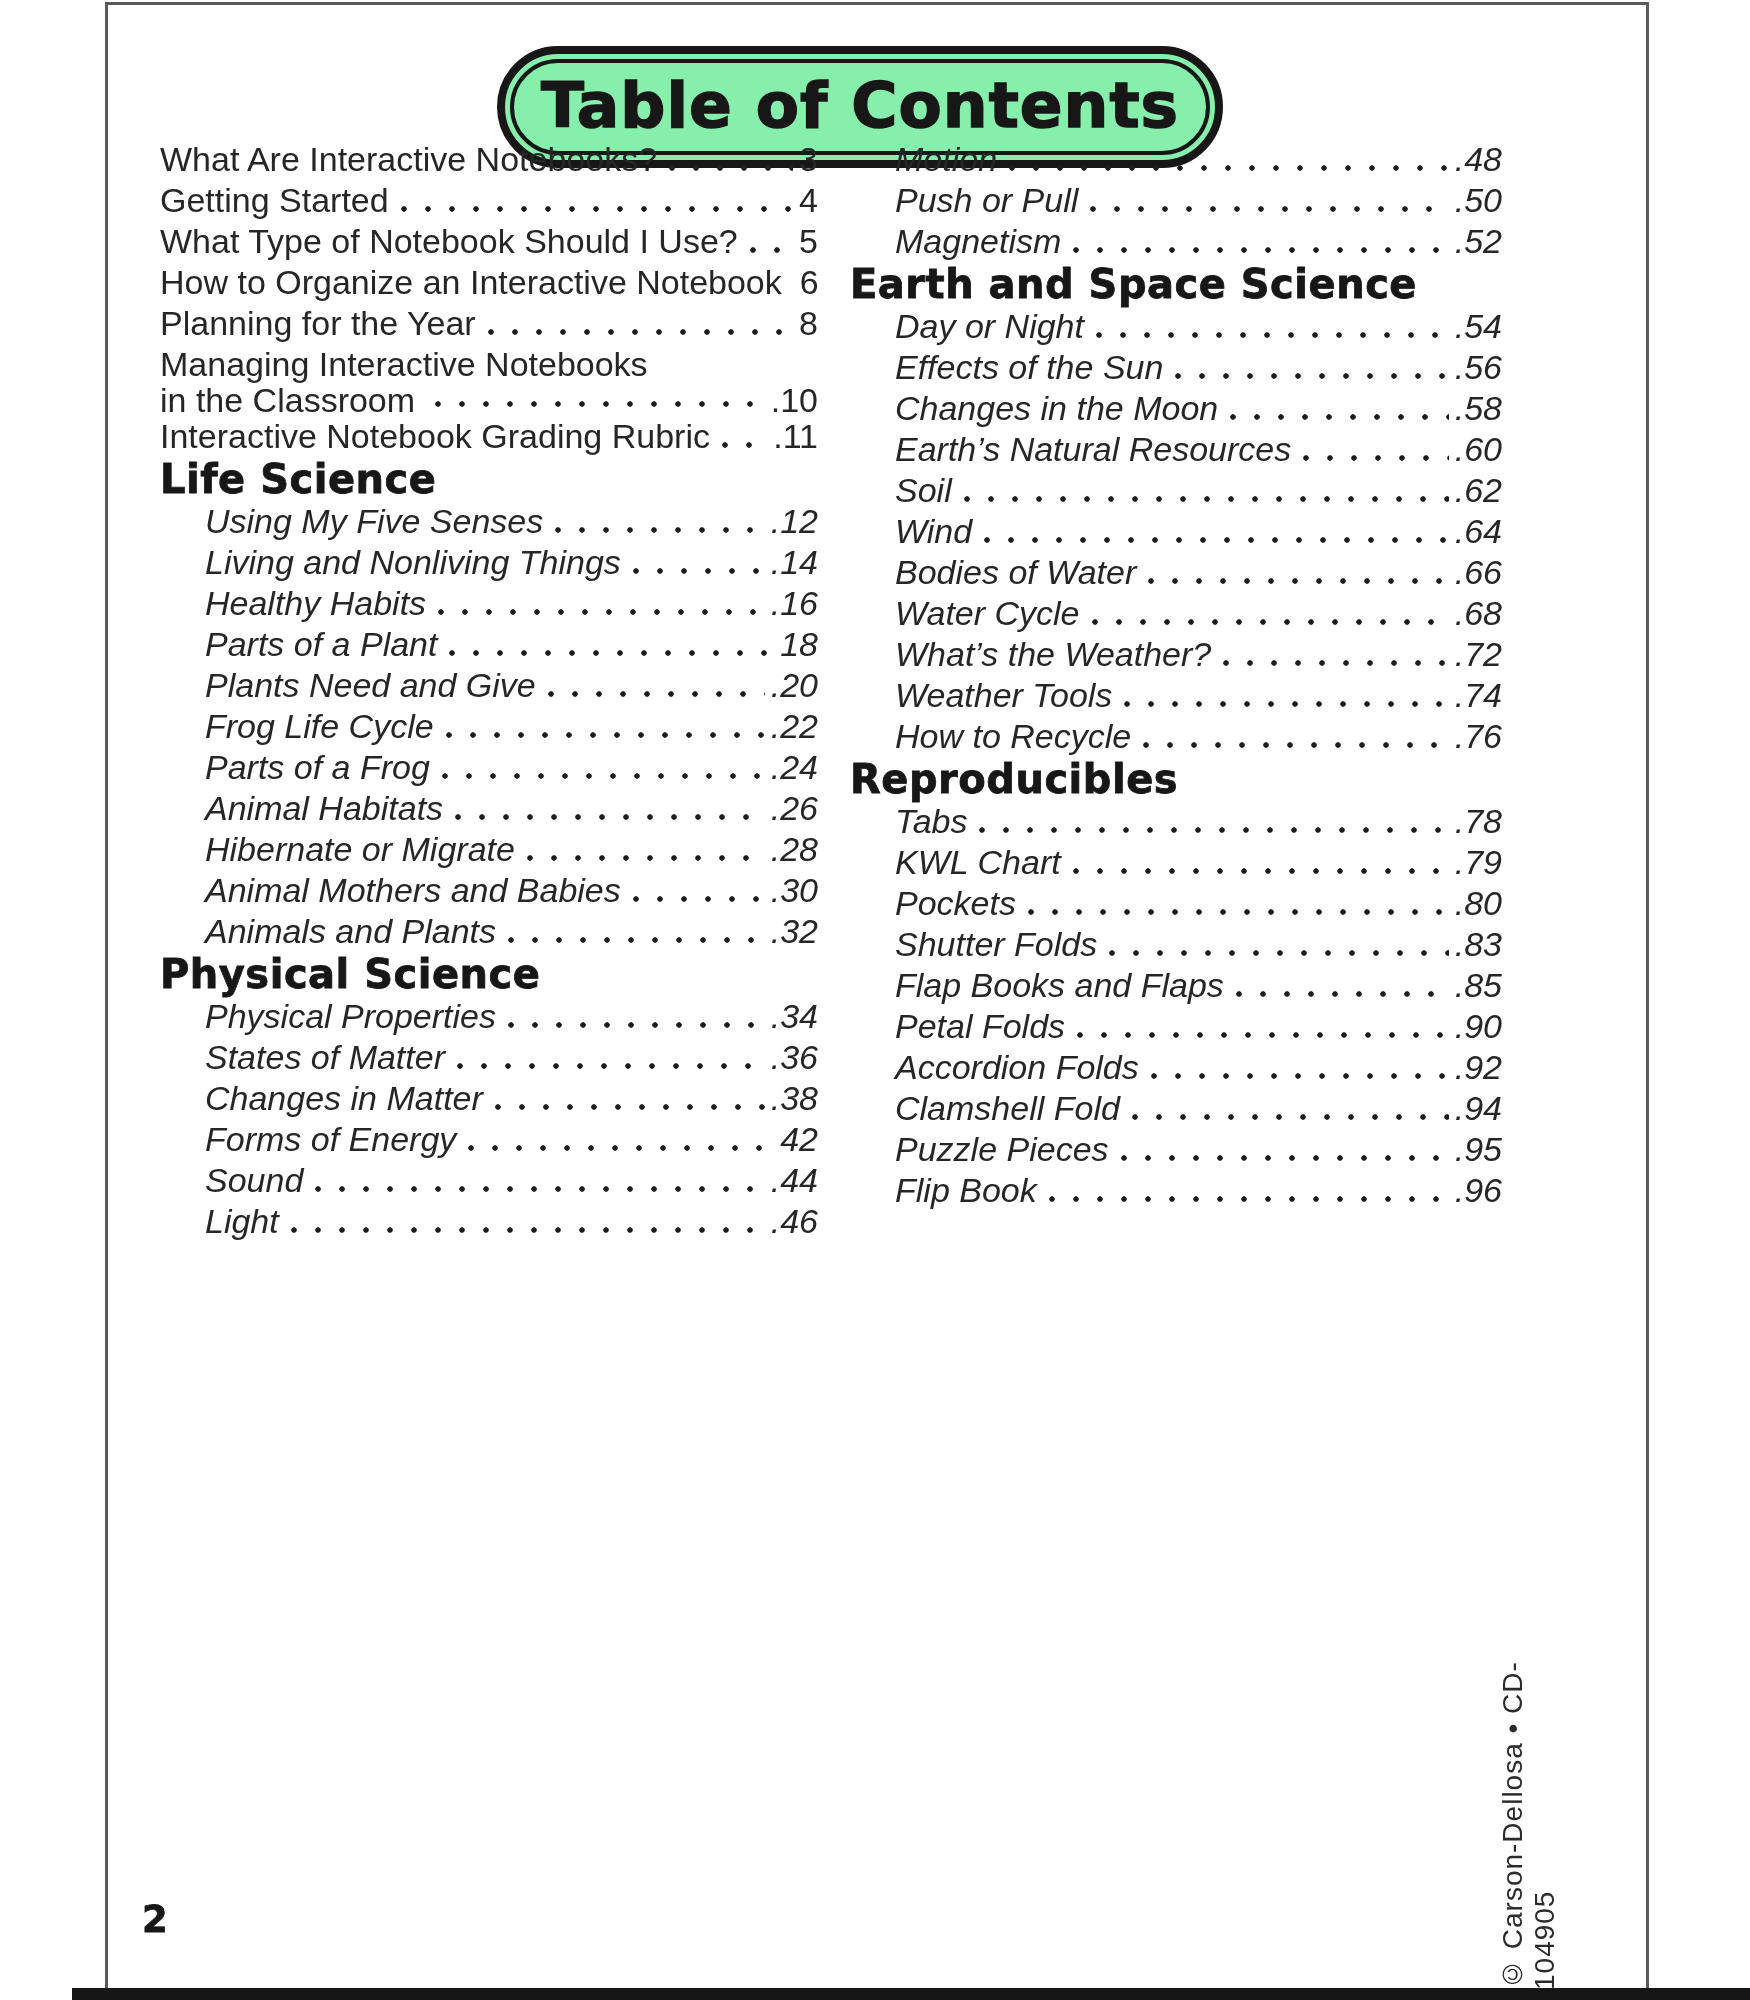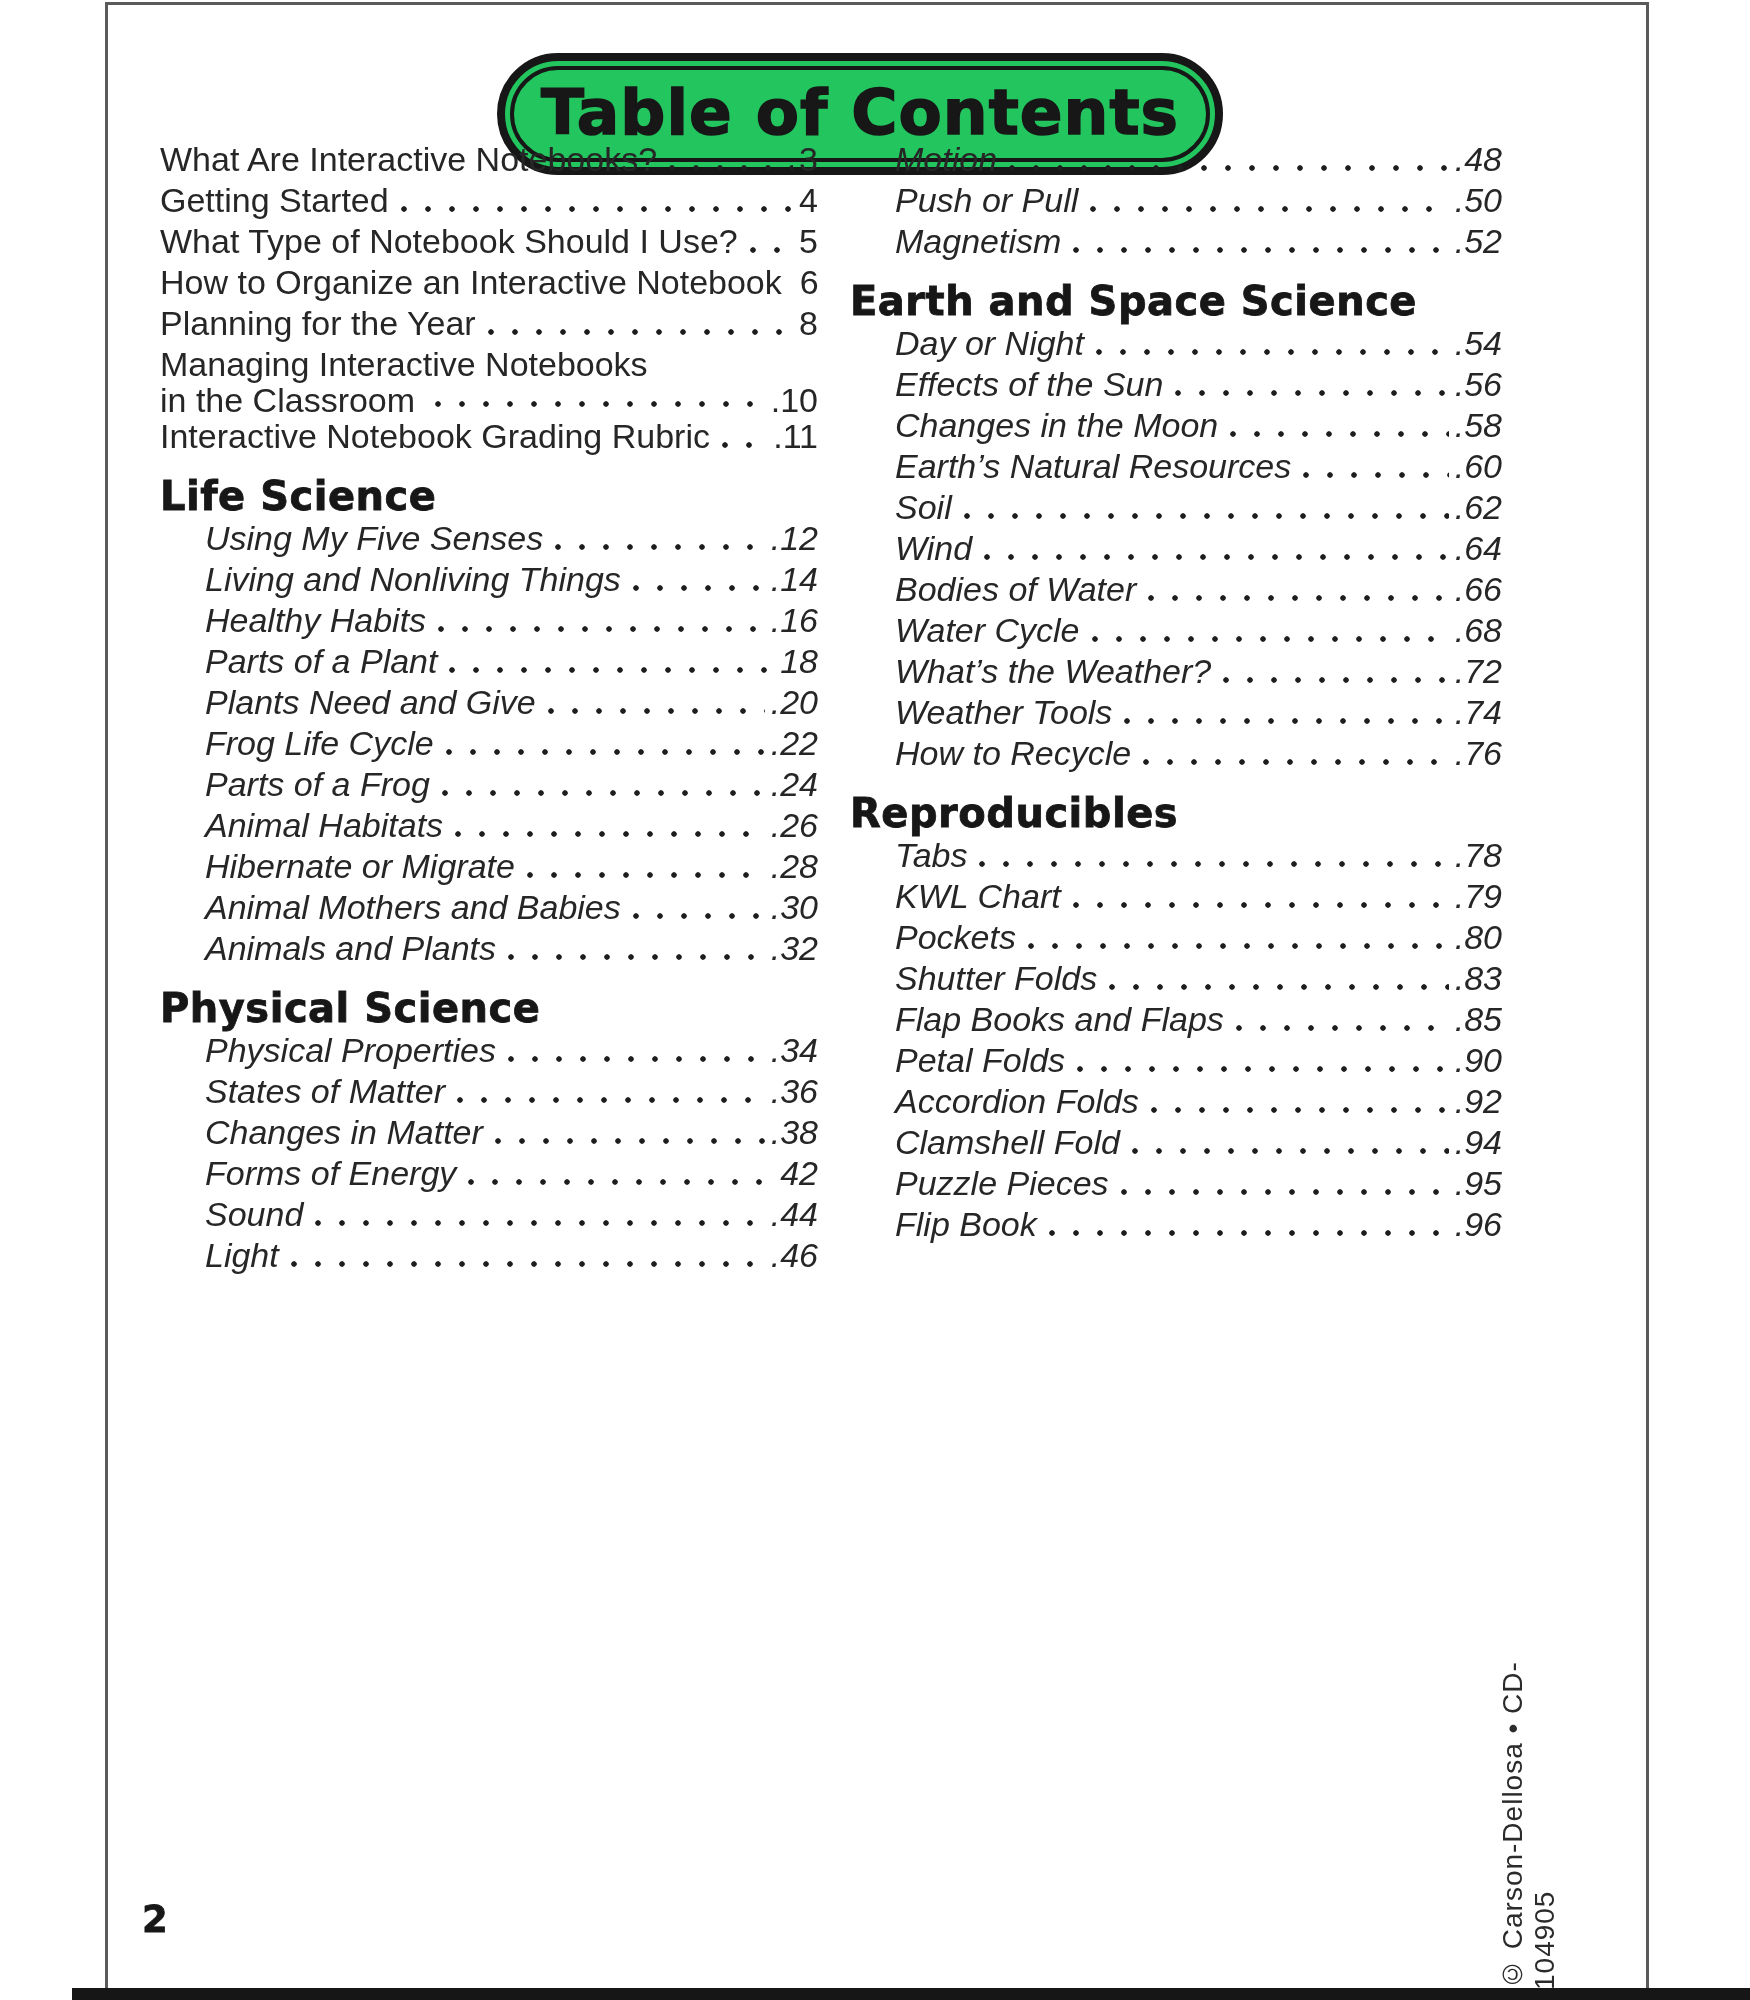--- a/index.html
+++ b/index.html
@@ -17,25 +17,25 @@
     border-top:3px solid #5a5a5a;
     border-right:3px solid #5a5a5a;
     background:#ffffff;
   }
   .bottom-bar{
     position:absolute;left:72px;top:1988px;width:1678px;height:12px;
     background:#161616;
   }
   
   .title-box{
-    position:absolute;left:497px;top:53px;width:726px;height:122px;
+    position:absolute;left:497px;top:46px;width:726px;height:122px;
     border:8px solid #171717;border-radius:62px;
     box-sizing:border-box;
     display:flex;padding:5px;
-    background:#22c55e;
+    background:#86efac;
   }
   .title-inner{
     flex:1;border:4px solid #171717;border-radius:50px;
     display:flex;align-items:center;justify-content:center;
   }
   .title-text{
     font-family:"DejaVu Sans", sans-serif;
     font-weight:800;font-size:63px;color:#171717;
     letter-spacing:1px;
     -webkit-text-stroke:1.5px #171717;
@@ -44,21 +44,21 @@
   
   .toc-col{position:absolute;top:139px;}
   .toc-col.left{left:160px;width:658px;}
   .toc-col.right{left:850px;width:652px;}
   .section-heading{
     font-family:"DejaVu Sans", sans-serif;
     font-weight:bold;font-size:40px;color:#171717;
     -webkit-text-stroke:0.8px #171717;
     letter-spacing:0.5px;
     height:44px;line-height:44px;
-    margin-top:17px;
+    margin-top:0;
   }
   .toc-row{
     display:flex;align-items:baseline;
     height:41px;line-height:41px;
     font-size:34px;color:#262626;
   }
   .toc-row.wrap-line{height:31px;line-height:31px;gap:8px;}
   .toc-row.indent{padding-left:45px;font-style:italic;}
   .toc-label{white-space:nowrap;}
   .toc-leader{

